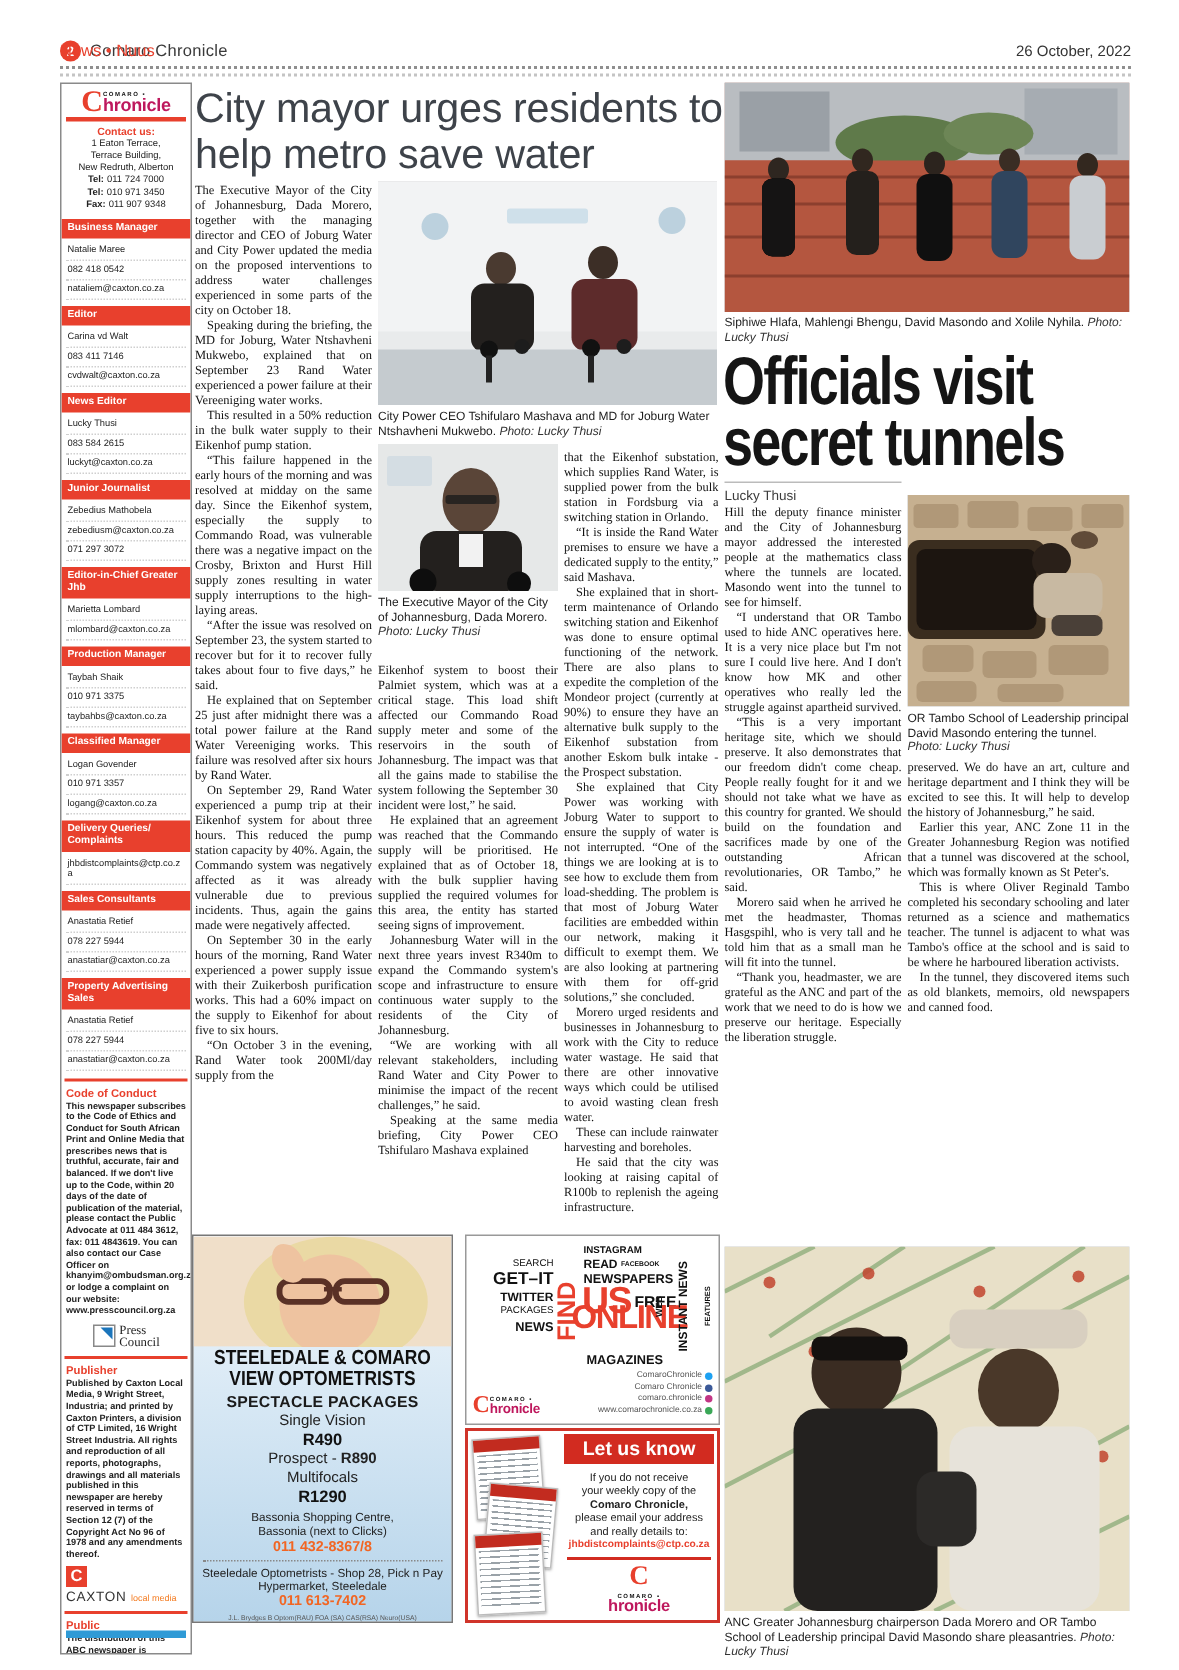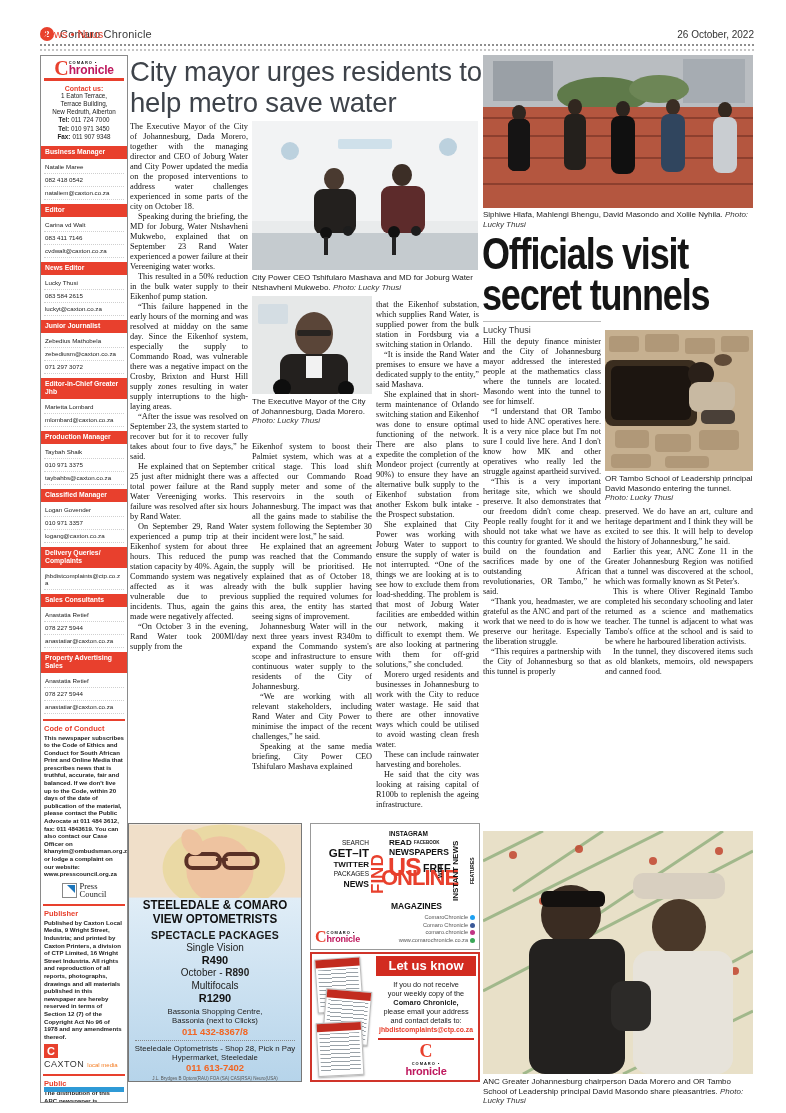--- a/index.html
+++ b/index.html
@@ -252,20 +252,21 @@
   </div>
 
   <div class="serifcol" style="left:130px;top:122px;width:118px;height:700px;">
       <p>The Executive Mayor of the City of Johannesburg, Dada Morero, together with the managing director and CEO of Joburg Water and City Power updated the media on the proposed interventions to address water challenges experienced in some parts of the city on October 18.</p>
       <p>Speaking during the briefing, the MD for Joburg, Water Ntshavheni Mukwebo, explained that on September 23 Rand Water experienced a power failure at their Vereeniging water works.</p>
       <p>This resulted in a 50% reduction in the bulk water supply to their Eikenhof pump station.</p>
       <p>“This failure happened in the early hours of the morning and was resolved at midday on the same day. Since the Eikenhof system, especially the supply to Commando Road, was vulnerable there was a negative impact on the Crosby, Brixton and Hurst Hill supply zones resulting in water supply interruptions to the high-laying areas.</p>
       <p>“After the issue was resolved on September 23, the system started to recover but for it to recover fully takes about four to five days,” he said.</p>
       <p>He explained that on September 25 just after midnight there was a total power failure at the Rand Water Vereeniging works. This failure was resolved after six hours by Rand Water.</p>
       <p>On September 29, Rand Water experienced a pump trip at their Eikenhof system for about three hours. This reduced the pump station capacity by 40%. Again, the Commando system was negatively affected as it was already vulnerable due to previous incidents. Thus, again the gains made were negatively affected.</p>
+      <p>On September 30 in the early hours of the morning, Rand Water experienced a power supply issue with their Zuikerbosh purification works. This had a 60% impact on the supply to Eikenhof for about five to six hours.</p>
       <p>“On October 3 in the evening, Rand Water took 200Ml/day supply from the</p>
     </div>
   <div class="serifcol" style="left:252px;top:442px;width:120px;height:380px;">
       <p>Eikenhof system to boost their Palmiet system, which was at a critical stage. This load shift affected our Commando Road supply meter and some of the reservoirs in the south of Johannesburg. The impact was that all the gains made to stabilise the system following the September 30 incident were lost,” he said.</p>
       <p>He explained that an agreement was reached that the Commando supply will be prioritised. He explained that as of October 18, with the bulk supplier having supplied the required volumes for this area, the entity has started seeing signs of improvement.</p>
       <p>Johannesburg Water will in the next three years invest R340m to expand the Commando system's scope and infrastructure to ensure continuous water supply to the residents of the City of Johannesburg.</p>
       <p>“We are working with all relevant stakeholders, including Rand Water and City Power to minimise the impact of the recent challenges,” he said.</p>
       <p>Speaking at the same media briefing, City Power CEO Tshifularo Mashava explained</p>
     </div>
   <div class="serifcol" style="left:376px;top:300px;width:103px;height:515px;">
@@ -349,22 +350,22 @@
     </svg>
   </div>
   <div class="cap" style="left:605px;top:474px;width:148px;">
     <span>OR Tambo School of Leadership principal David Masondo entering the tunnel. </span><span class="credit">Photo: Lucky Thusi</span>
   </div>
 
   <div class="serifcol" style="left:483px;top:337px;width:118px;height:487px;">
       <p>Hill the deputy finance minister and the City of Johannesburg mayor addressed the interested people at the mathematics class where the tunnels are located. Masondo went into the tunnel to see for himself.</p>
       <p>“I understand that OR Tambo used to hide ANC operatives here. It is a very nice place but I'm not sure I could live here. And I don't know how MK and other operatives who really led the struggle against apartheid survived.</p>
       <p>“This is a very important heritage site, which we should preserve. It also demonstrates that our freedom didn't come cheap. People really fought for it and we should not take what we have as this country for granted. We should build on the foundation and sacrifices made by one of the outstanding African revolutionaries, OR Tambo,” he said.</p>
+      <p>Morero said when he arrived he met the headmaster, Thomas Hasgspihl, who is very tall and he told him that as a small man he will fit into the tunnel.</p>
       <p>“Thank you, headmaster, we are grateful as the ANC and part of the work that we need to do is how we preserve our heritage. Especially the liberation struggle.</p>
-      <p>“This requires a partnership with the City of Johannesburg so that this tunnel is properly</p>
     </div>
   <div class="serifcol" style="left:605px;top:507px;width:148px;height:321px;">
       <p>preserved. We do have an art, culture and heritage department and I think they will be excited to see this. It will help to develop the history of Johannesburg,” he said.</p>
       <p>Earlier this year, ANC Zone 11 in the Greater Johannesburg Region was notified that a tunnel was discovered at the school, which was formally known as St Peter's.</p>
       <p>This is where Oliver Reginald Tambo completed his secondary schooling and later returned as a science and mathematics teacher. The tunnel is adjacent to what was Tambo's office at the school and is said to be where he harboured liberation activists.</p>
       <p>In the tunnel, they discovered items such as old blankets, memoirs, old newspapers and canned food.</p>
     </div>
 
   <div class="photo" style="left:483px;top:831px;width:270px;height:243px;">
     <svg viewBox="0 0 270 243">
@@ -404,21 +405,21 @@
         <rect x="96" y="30" width="34" height="14" rx="6" fill="none" stroke="#5a3126" stroke-width="4"></rect>
         <rect x="88" y="34" width="12" height="3" fill="#5a3126"></rect>
         <ellipse cx="64" cy="18" rx="10" ry="14" fill="#eec3a0" transform="rotate(-30 64 18)"></ellipse>
       </svg>
     </div>
     <div class="opt-t1">STEELEDALE &amp; COMARO</div>
     <div class="opt-t1">VIEW OPTOMETRISTS</div>
     <div class="opt-sub">SPECTACLE PACKAGES</div>
     <div class="opt-item">Single Vision</div>
     <div class="opt-price">R490</div>
-    <div class="opt-item"><span>October - </span><b>R890</b></div>
+    <div class="opt-item"><span>Prospect - </span><b>R890</b></div>
     <div class="opt-item">Multifocals</div>
     <div class="opt-price">R1290</div>
     <div class="opt-addr"><span>Bassonia Shopping Centre,</span><br><span>Bassonia (next to Clicks)</span></div>
     <div class="opt-phone dot">011 432-8367/8</div>
     <div class="opt-addr"><span>Steeledale Optometrists - Shop 28, Pick n Pay</span><br><span>Hypermarket, Steeledale</span></div>
     <div class="opt-phone">011 613-7402</div>
     <div class="opt-fine">J.L. Brydges B Optom(RAU) FOA (SA) CAS(RSA) Neuro(USA)</div>
   </div>
 
   <div class="ad-online">
@@ -485,21 +486,21 @@
           <div class="tl"></div>
         </div>
     </div>
     <div class="k-right">
       <div class="k-bar">Let us know</div>
       <div class="k-body">
         <span>If you do not receive</span><br>
         <span>your weekly copy of the</span><br>
         <b>Comaro Chronicle,</b><br>
         <span>please email your address</span><br>
-        <span>and contact details to:</span>
+        <span>and really details to:</span>
       </div>
       <div class="k-email">jhbdistcomplaints@ctp.co.za</div>
       <div class="k-div"></div>
       <div class="k-logo chron-logo">
         <span class="cl-c">C</span>
         <span class="cl-right">
           <span class="cl-top">COMARO ▪</span>
           <span class="cl-rest">hronicle</span>
         </span>
       </div>

